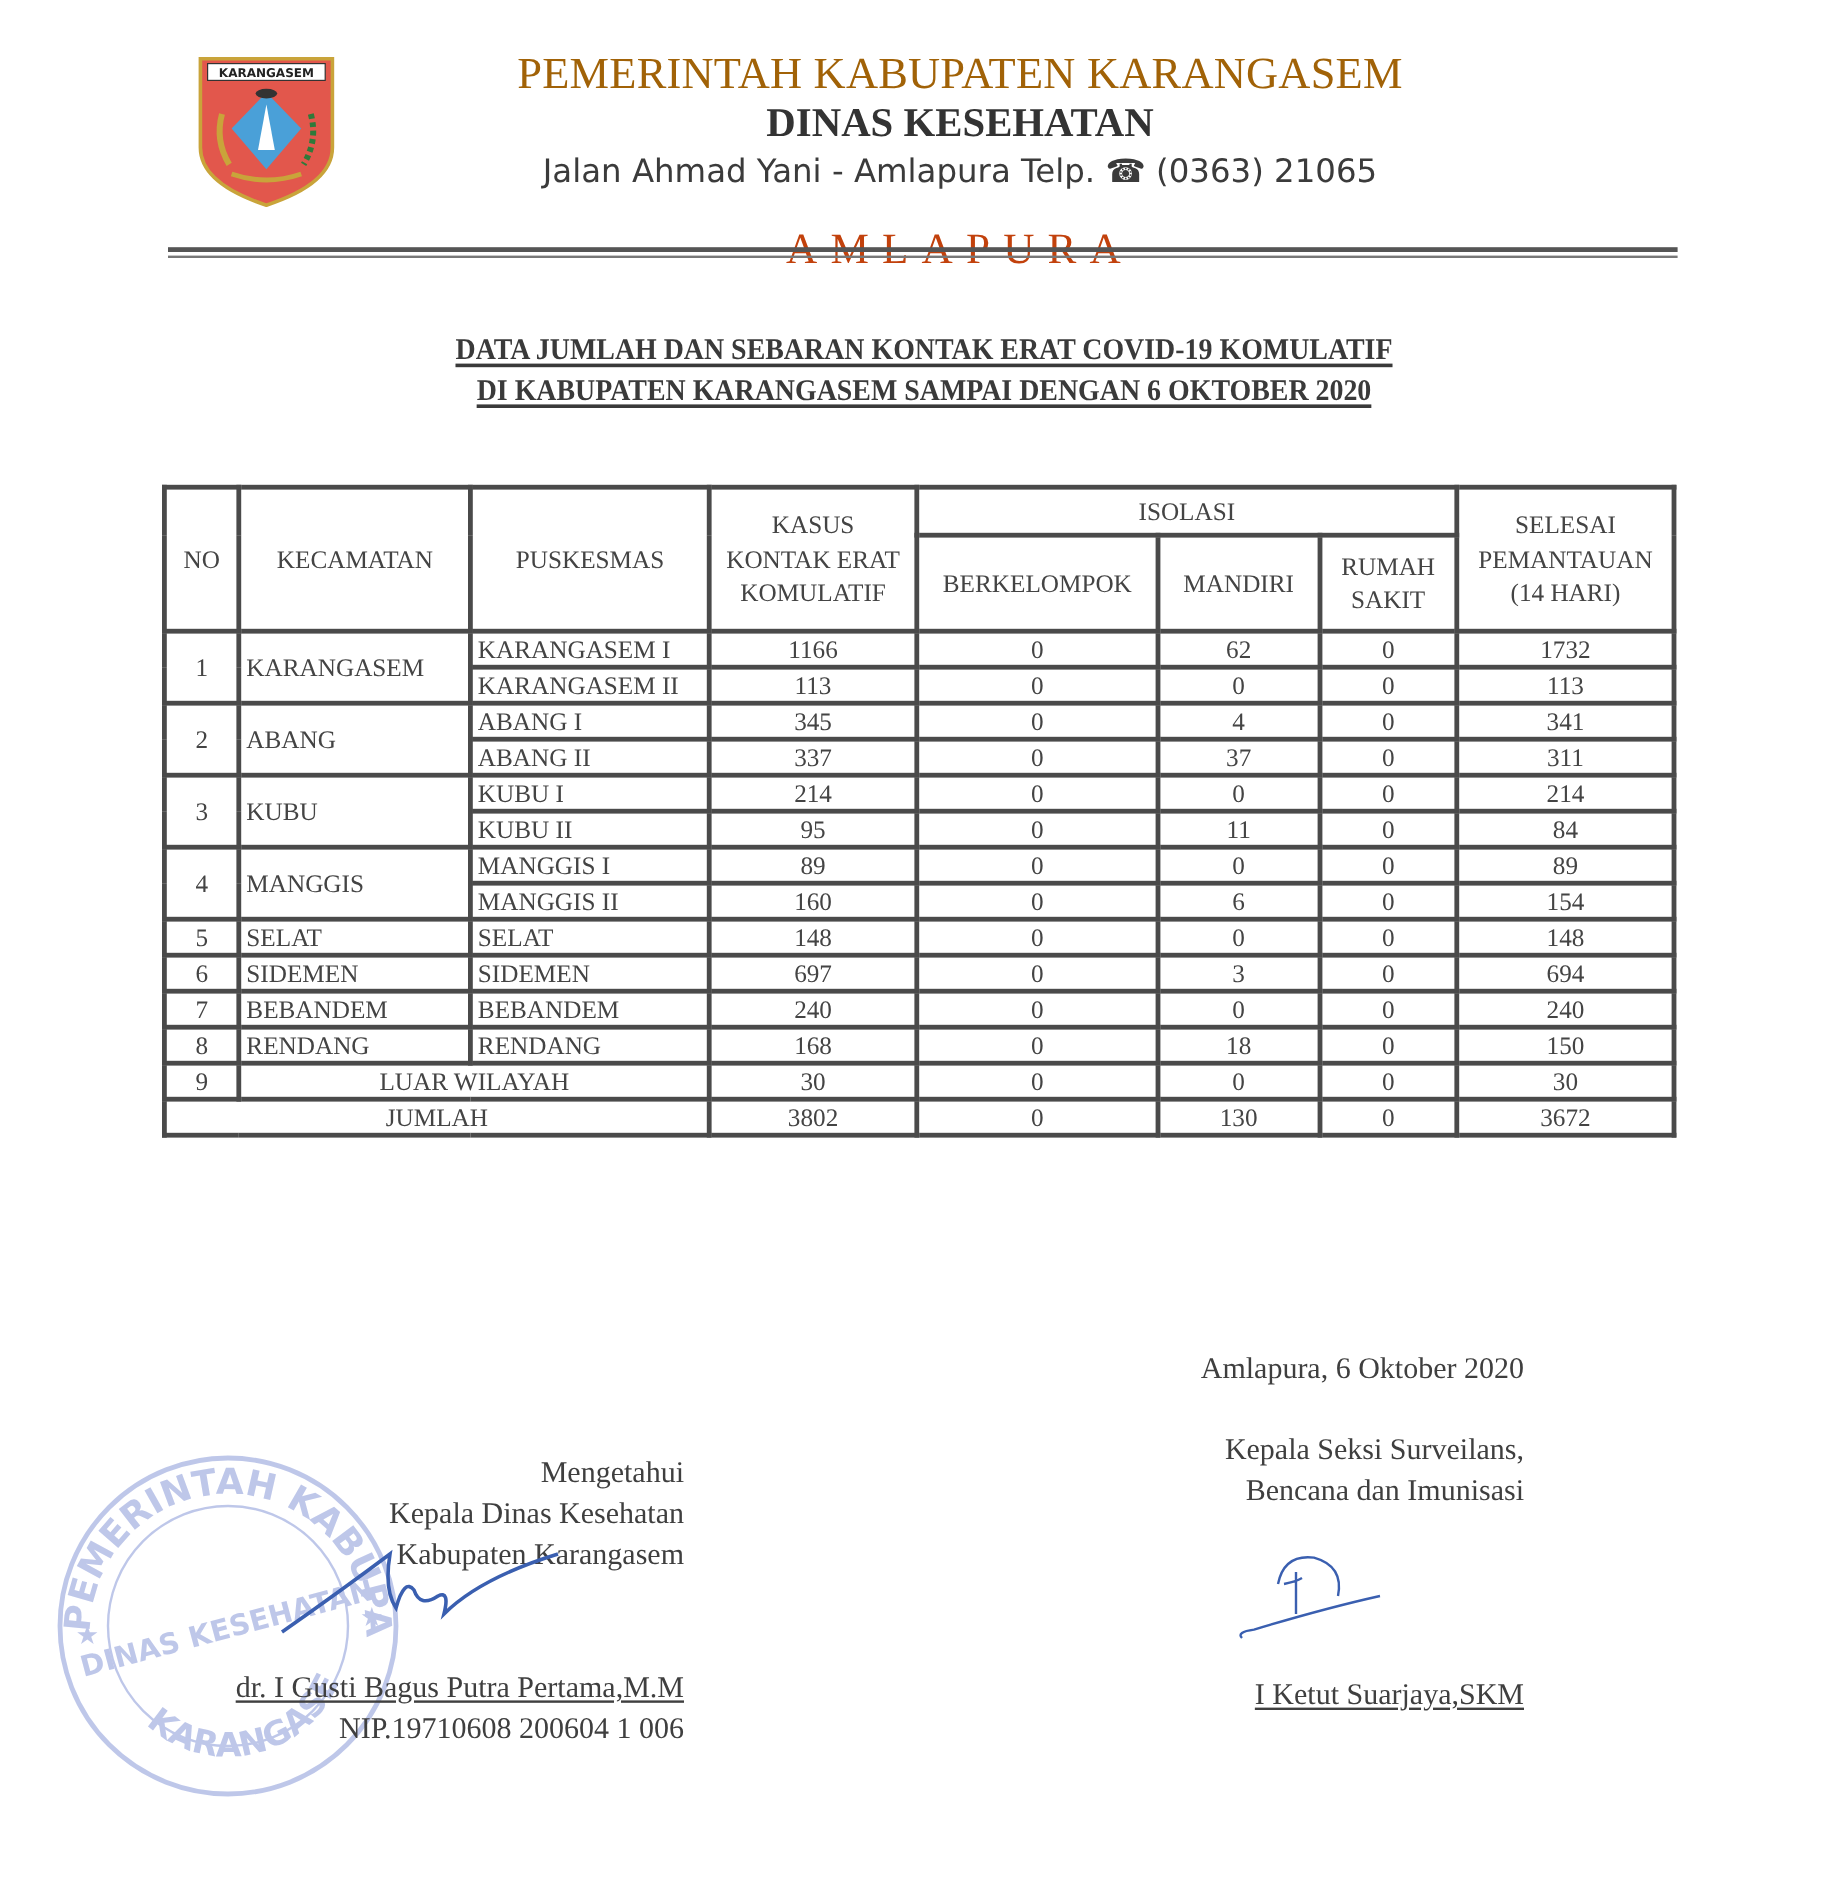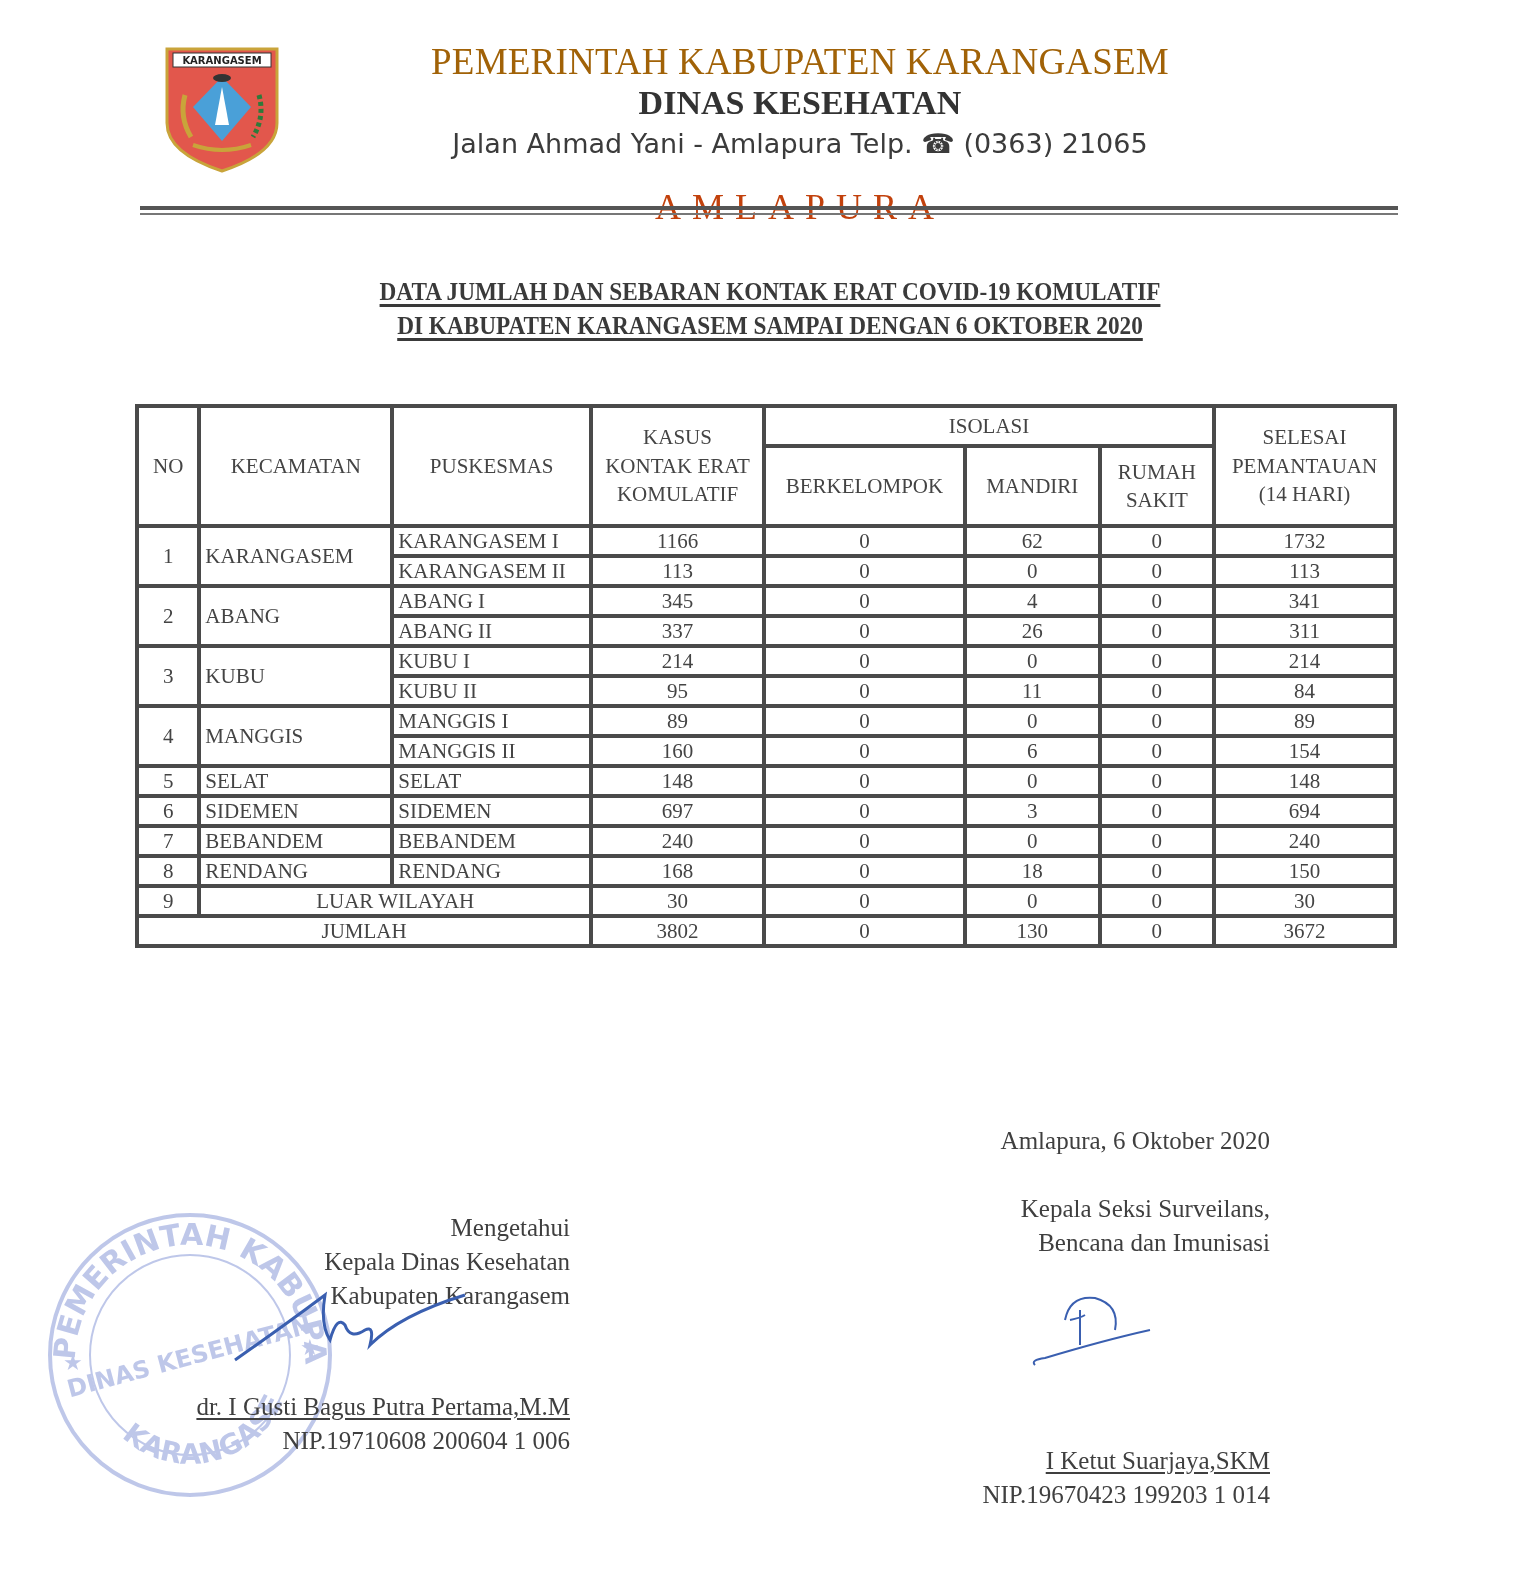--- a/index.html
+++ b/index.html
@@ -123,21 +123,21 @@
         <td>345</td>
         <td>0</td>
         <td>4</td>
         <td>0</td>
         <td>341</td>
       </tr>
       <tr>
         <td class="left">ABANG II</td>
         <td>337</td>
         <td>0</td>
-        <td>26</td>
+        <td>37</td>
         <td>0</td>
         <td>311</td>
       </tr>
       <tr>
         <td rowspan="2">3</td>
         <td class="left" rowspan="2">KUBU</td>
         <td class="left">KUBU I</td>
         <td>214</td>
         <td>0</td>
         <td>0</td>
@@ -265,16 +265,15 @@
   <div>Amlapura, 6 Oktober 2020</div>
   <div style="height:34px;"></div>
   <div>Kepala Seksi Surveilans,</div>
   <div>Bencana dan Imunisasi</div>
 </div>
 <svg class="signature" style="left:1025px; top:1290px; width:140px; height:85px;" viewBox="0 0 140 85">
   <path d="M40 30 Q45 5 70 8 Q95 15 90 40" fill="none" stroke="#3a5fb0" stroke-width="2"></path>
   <path d="M55 20 L55 55 M45 30 Q55 28 60 25" fill="none" stroke="#3a5fb0" stroke-width="2"></path>
   <path d="M10 75 Q5 70 20 68 Q80 50 125 40" fill="none" stroke="#3a5fb0" stroke-width="2"></path>
 </svg>
-<div class="sig sig-right" style="top:1444px;">
+<div class="sig sig-right" style="top:1396px;">
   <div class="u">I Ketut Suarjaya,SKM</div>
-  <div>NIP.19670423 199203 1 014</div>
 </div>
 
 </body></html>

